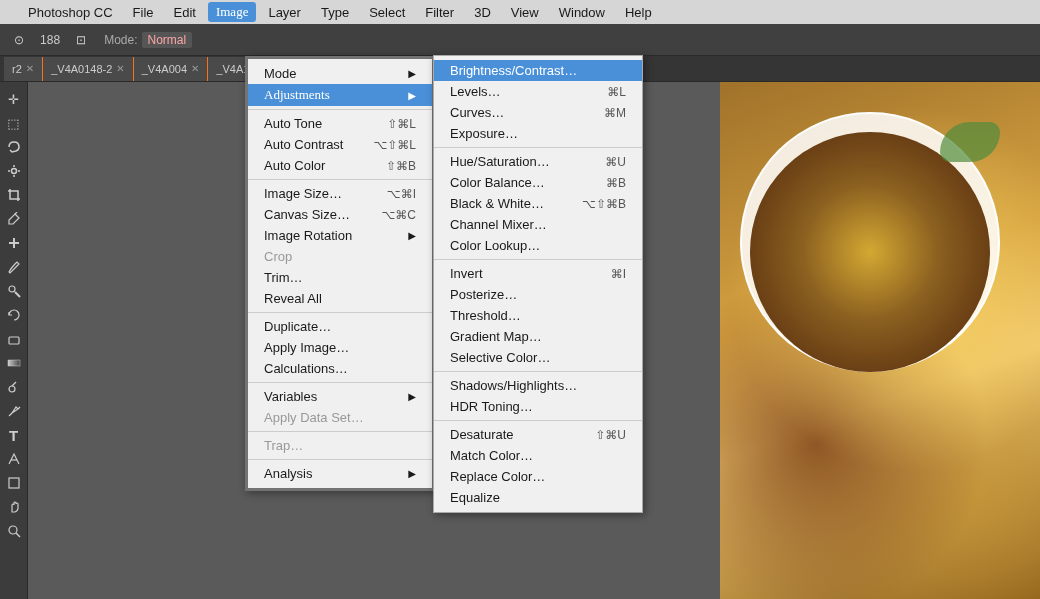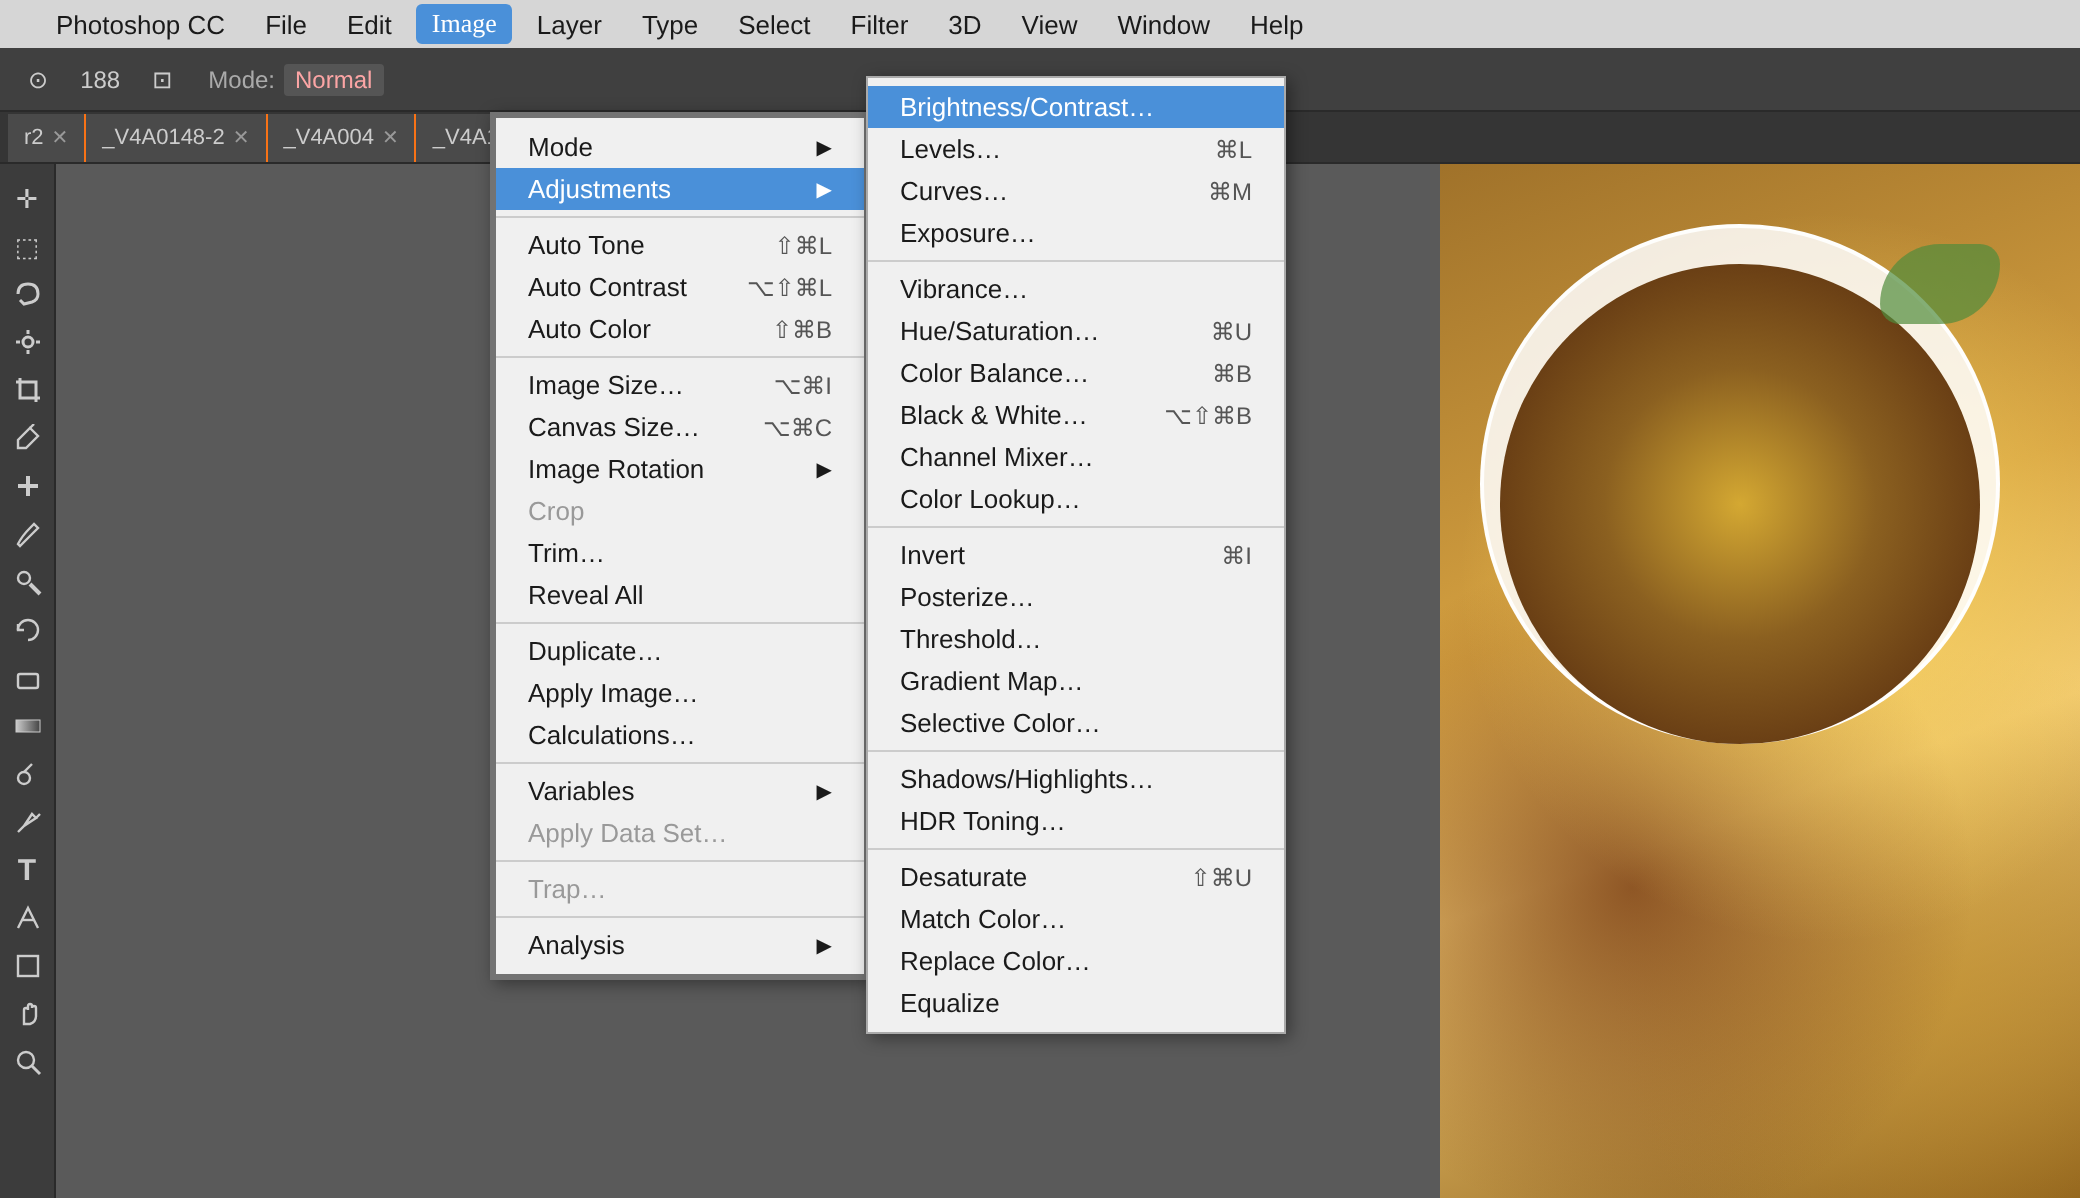--- a/index.html
+++ b/index.html
@@ -210,42 +210,42 @@
     .menu-row {
       display: flex;
       align-items: center;
       padding: 3px 16px;
       font-size: 13px;
       color: #1a1a1a;
       cursor: pointer;
       position: relative;
       white-space: nowrap;
     }
-    .menu-row.highlighted { background: #4a90d9; color: white; }
+    .menu-row.highlighted { background: #4a90d9; color: white; font-family: Liberation Serif, serif; }
     .menu-row.disabled { color: #999; cursor: default; }
     .menu-row .shortcut {
       margin-left: auto;
       padding-left: 20px;
       font-size: 12px;
       color: #555;
     }
     .menu-row .arrow {
       margin-left: auto;
       font-size: 10px;
     }
     .menu-divider {
       height: 1px;
       background: #ccc;
       margin: 3px 0;
     }
 
     
     #adjustments-menu {
       position: absolute;
-      top: 38px;
+      top: 55px;
       left: 433px;
       width: 210px;
       background: #f0f0f0;
       border: 1px solid #aaa;
       box-shadow: 2px 2px 8px rgba(0,0,0,0.4);
       padding: 4px 0;
     }
     .adj-row {
       display: flex;
       align-items: center;
@@ -523,23 +523,20 @@
     </div>
     <div class="adj-row">
       <span>Curves…</span>
       <span class="shortcut">⌘M</span>
     </div>
     <div class="adj-row">
       <span>Exposure…</span>
     </div>
     <div class="menu-divider"></div>
     <div class="adj-row">
-      <span>Vibrance…</span>
-    </div>
-    <div class="adj-row">
       <span>Hue/Saturation…</span>
       <span class="shortcut">⌘U</span>
     </div>
     <div class="adj-row">
       <span>Color Balance…</span>
       <span class="shortcut">⌘B</span>
     </div>
     <div class="adj-row">
       <span>Black &amp; White…</span>
       <span class="shortcut">⌥⇧⌘B</span>

